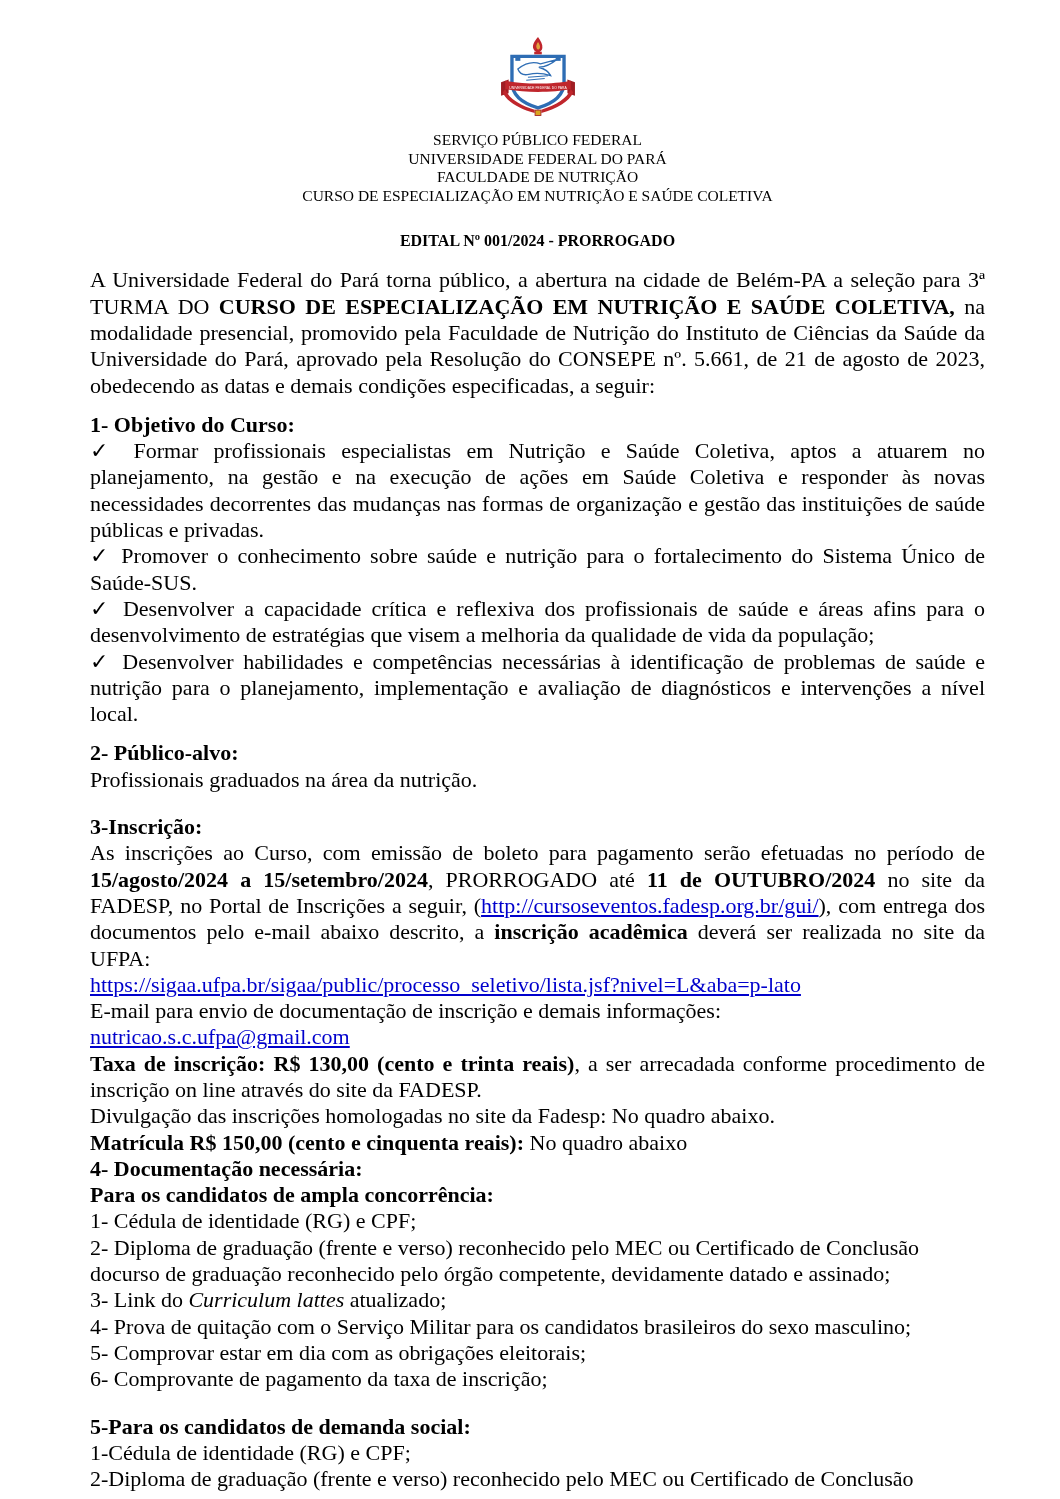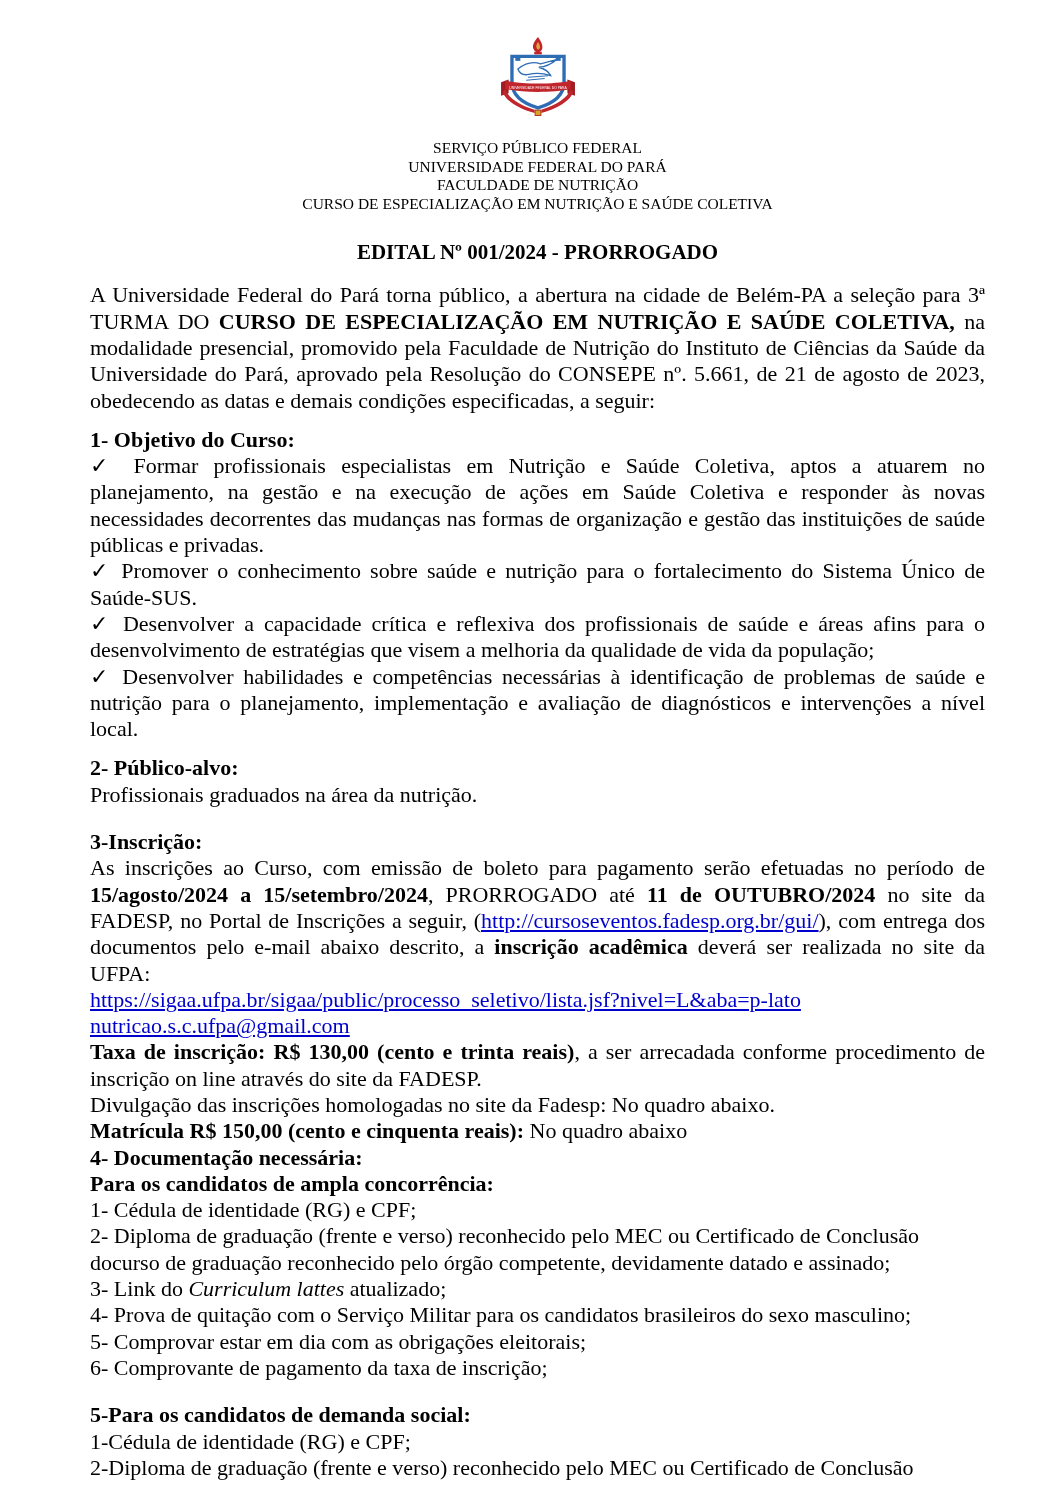--- a/index.html
+++ b/index.html
@@ -9,23 +9,23 @@
     color: #000000;
     font-family: "Liberation Serif", serif;
   }
   .page {
     box-sizing: border-box;
     width: 1060px; height: 1499px;
     padding: 36px 75px 0 90px;
     overflow: hidden;
   }
   .crest { display: block; margin: 0 auto; width: 84px; height: 86px; }
-  .org-header { margin-top: 17px; text-align: center; font-size: 15.5px; line-height: 18.6px; }
+  .org-header { margin-top: 9px; text-align: center; font-size: 15.5px; line-height: 18.6px; }
   .org-line { white-space: nowrap; }
-  .doc-title { margin: 27px 0 16px 0; text-align: center; font-size: 21px; font-weight: bold; font-family: "Liberation Serif", serif; }
+  .doc-title { margin: 27px 0 16px 0; text-align: center; font-size: 16px; font-weight: bold; font-family: "Liberation Serif", serif; }
   .doc-body { margin-top: 17px; font-size: 22px; line-height: 26.3px; }
   .para { margin: 0; }
   .j { text-align: justify; }
   .gap { margin-top: 13px; }
   .gap2 { margin-top: 21px; }
   .b { font-weight: bold; }
   .i { font-style: italic; }
   a.doclink { color: var(--link-color, #0000cc); text-decoration: underline; cursor: pointer; word-break: break-all; }
 </style>
 </head>
@@ -75,20 +75,21 @@
       <p class="para gap"><span class="b">1- Objetivo do Curso:</span></p>
       <p class="para j"><span>✓&nbsp;Formar profissionais especialistas em Nutrição e Saúde Coletiva, aptos a atuarem no planejamento, na gestão e na execução de ações em Saúde Coletiva e responder às novas necessidades decorrentes das mudanças nas formas de organização e gestão das instituições de saúde públicas e privadas.</span></p>
       <p class="para j"><span>✓&nbsp;Promover o conhecimento sobre saúde e nutrição para o fortalecimento do Sistema Único de Saúde-SUS.</span></p>
       <p class="para j"><span>✓&nbsp;Desenvolver a capacidade crítica e reflexiva dos profissionais de saúde e áreas afins para o desenvolvimento de estratégias que visem a melhoria da qualidade de vida da população;</span></p>
       <p class="para j"><span>✓&nbsp;Desenvolver habilidades e competências necessárias à identificação de problemas de saúde e nutrição para o planejamento, implementação e avaliação de diagnósticos e intervenções a nível local.</span></p>
       <p class="para gap"><span class="b">2- Público-alvo:</span></p>
       <p class="para"><span>Profissionais graduados na área da nutrição.</span></p>
       <p class="para gap2"><span class="b">3-Inscrição:</span></p>
       <p class="para j"><span>As inscrições ao Curso, com emissão de boleto para pagamento serão efetuadas no período de </span><span class="b">15/agosto/2024 a 15/setembro/2024</span><span>, PRORROGADO até </span><span class="b">11 de OUTUBRO/2024</span><span> no site da FADESP, no Portal de Inscrições a seguir, (</span><a class="doclink" href="#">http://cursoseventos.fadesp.org.br/gui/</a><span>), com entrega dos documentos pelo e-mail abaixo descrito, a </span><span class="b">inscrição acadêmica</span><span> deverá ser realizada no site da UFPA:</span></p>
       <p class="para"><a class="doclink" href="#">https://sigaa.ufpa.br/sigaa/public/processo_seletivo/lista.jsf?nivel=L&amp;aba=p-lato</a></p>
+      <p class="para"><span>E-mail para envio de documentação de inscrição e demais informações:</span></p>
       <p class="para"><a class="doclink" href="#">nutricao.s.c.ufpa@gmail.com</a></p>
       <p class="para j"><span class="b">Taxa de inscrição: R$ 130,00 (cento e trinta reais)</span><span>, a ser arrecadada conforme procedimento de inscrição on line através do site da FADESP.</span></p>
       <p class="para"><span>Divulgação das inscrições homologadas no site da Fadesp: No quadro abaixo.</span></p>
       <p class="para"><span class="b">Matrícula R$ 150,00 (cento e cinquenta reais):</span><span> No quadro abaixo</span></p>
       <p class="para"><span class="b">4- Documentação necessária:</span></p>
       <p class="para"><span class="b">Para os candidatos de ampla concorrência:</span></p>
       <p class="para"><span>1- Cédula de identidade (RG) e CPF;</span></p>
       <p class="para"><span>2- Diploma de graduação (frente e verso) reconhecido pelo MEC ou Certificado de Conclusão</span><br><span>docurso de graduação reconhecido pelo órgão competente, devidamente datado e assinado;</span></p>
       <p class="para"><span>3- Link do </span><span class="i">Curriculum lattes</span><span> atualizado;</span></p>
       <p class="para"><span>4- Prova de quitação com o Serviço Militar para os candidatos brasileiros do sexo masculino;</span></p>

